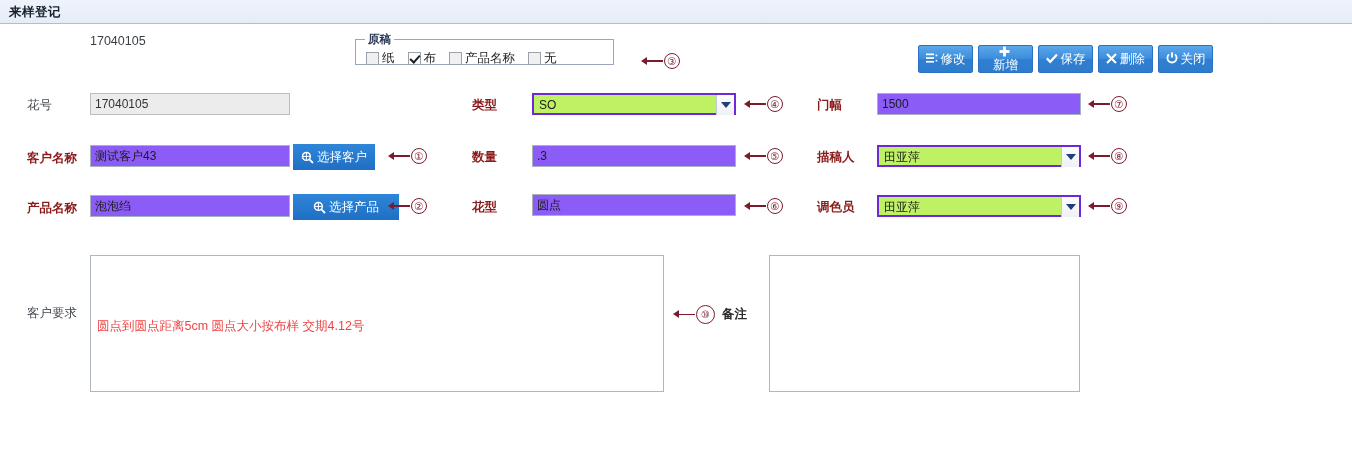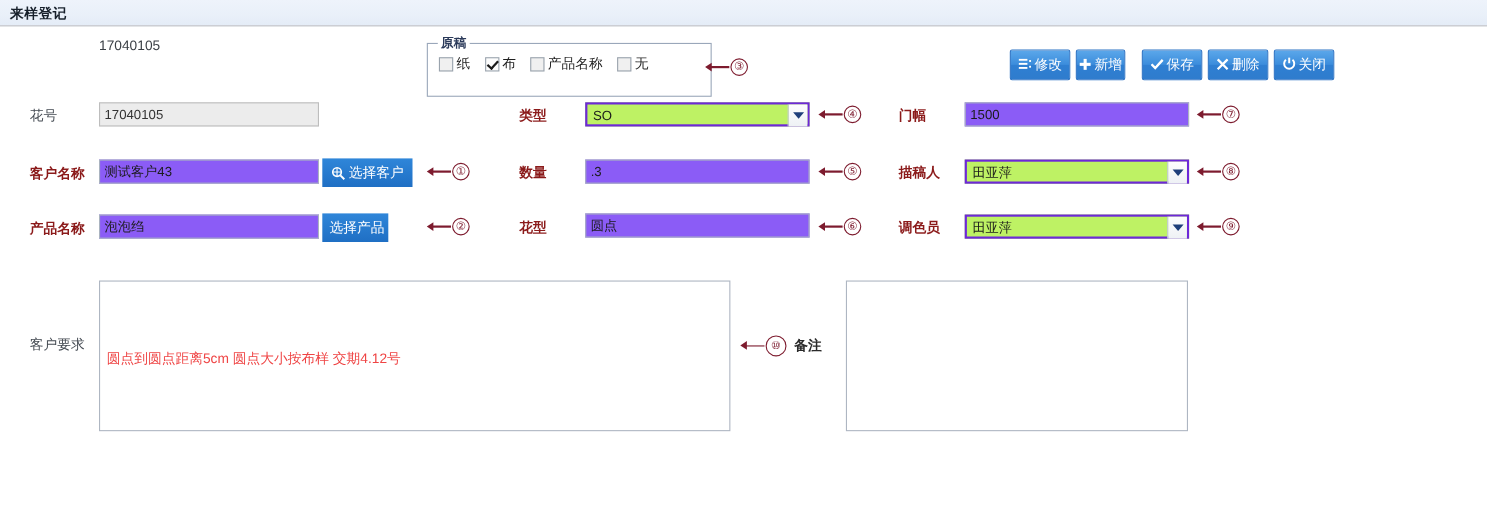--- a/index.html
+++ b/index.html
@@ -223,21 +223,21 @@
 </style>
 </head>
 <body>
 
 <div class="titlebar">
   <div class="title">来样登记</div>
 </div>
 
 <div class="plaintext" style="left:90px; top:34px;">17040105</div>
 
-<div class="fieldset" style="left:388px; top:39px; width:259px; height:49px;">
+<div class="fieldset" style="left:355px; top:39px; width:259px; height:26px;">
   <div class="legend">原稿</div>
   <div class="cbrow">
 
     <div class="cbitem">
       <span class="cbox"></span>
       <span class="cblabel">纸</span>
     </div>
 
     <div class="cbitem">
       <span class="cbox checked"></span>
@@ -268,21 +268,21 @@
       <rect x="0" y="0.5" width="8" height="1.7" fill="#ffffff"></rect>
       <rect x="0" y="4.2" width="8" height="1.7" fill="#ffffff"></rect>
       <rect x="0" y="7.9" width="8" height="1.7" fill="#ffffff"></rect>
       <rect x="9.6" y="1.6" width="1.7" height="1.7" fill="#ffffff"></rect>
       <rect x="9.6" y="6.8" width="1.7" height="1.7" fill="#ffffff"></rect>
     </svg>
   </span>
   <span class="tlabel">修改</span>
 </div>
 
-<div class="tbtn" style="left:978px; top:45px; width:45px;">
+<div class="tbtn" style="left:978px; top:45px; width:55px;flex-direction:column;">
   <span class="ico">
     <svg width="11" height="11" viewBox="0 0 11 11">
       <rect x="4.1" y="0.5" width="2.8" height="10" fill="#ffffff"></rect>
       <rect x="0.5" y="4.1" width="10" height="2.8" fill="#ffffff"></rect>
     </svg>
   </span>
   <span class="tlabel">新增</span>
 </div>
 
 <div class="tbtn" style="left:1038px; top:45px; width:55px;">
@@ -326,21 +326,21 @@
   </svg>
   <span>选择客户</span>
 </div>
 <div class="anno" style="left:388px; top:148px;">
   <span class="arrow"></span>
   <span class="num">①</span>
 </div>
 
 <div class="lbl" style="left:27px; top:200px;">产品名称</div>
 <input class="txt" style="left: 90px; top: 195px; width: 200px;" value="泡泡绉">
-<div class="pbtn" style="left:293px; top:194px; width:60px;">
+<div class="pbtn" style="left:293px; top:194px; width:106px;">
   <svg width="13" height="13" viewBox="0 0 13 13">
     <circle cx="5.4" cy="5.4" r="3.9" stroke="#ffffff" stroke-width="1.5" fill="none"></circle>
     <path d="M1.9 5.4 H8.9 M5.4 1.9 V8.9" stroke="#ffffff" stroke-width="1"></path>
     <path d="M8.4 8.4 L12 12" stroke="#ffffff" stroke-width="1.8"></path>
   </svg>
   <span>选择产品</span>
 </div>
 <div class="anno" style="left:388px; top:198px;">
   <span class="arrow"></span>
   <span class="num">②</span>

